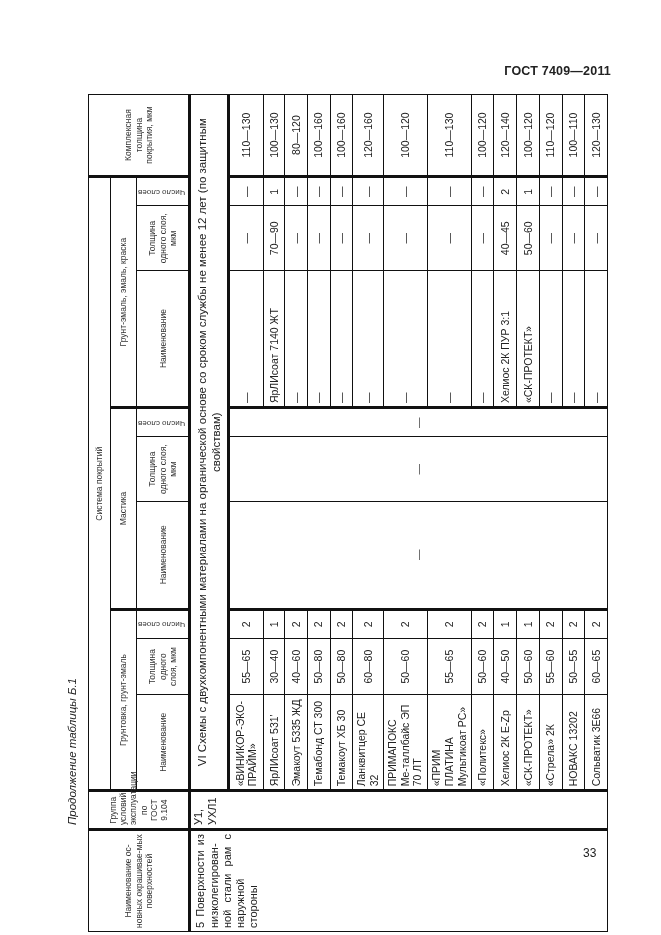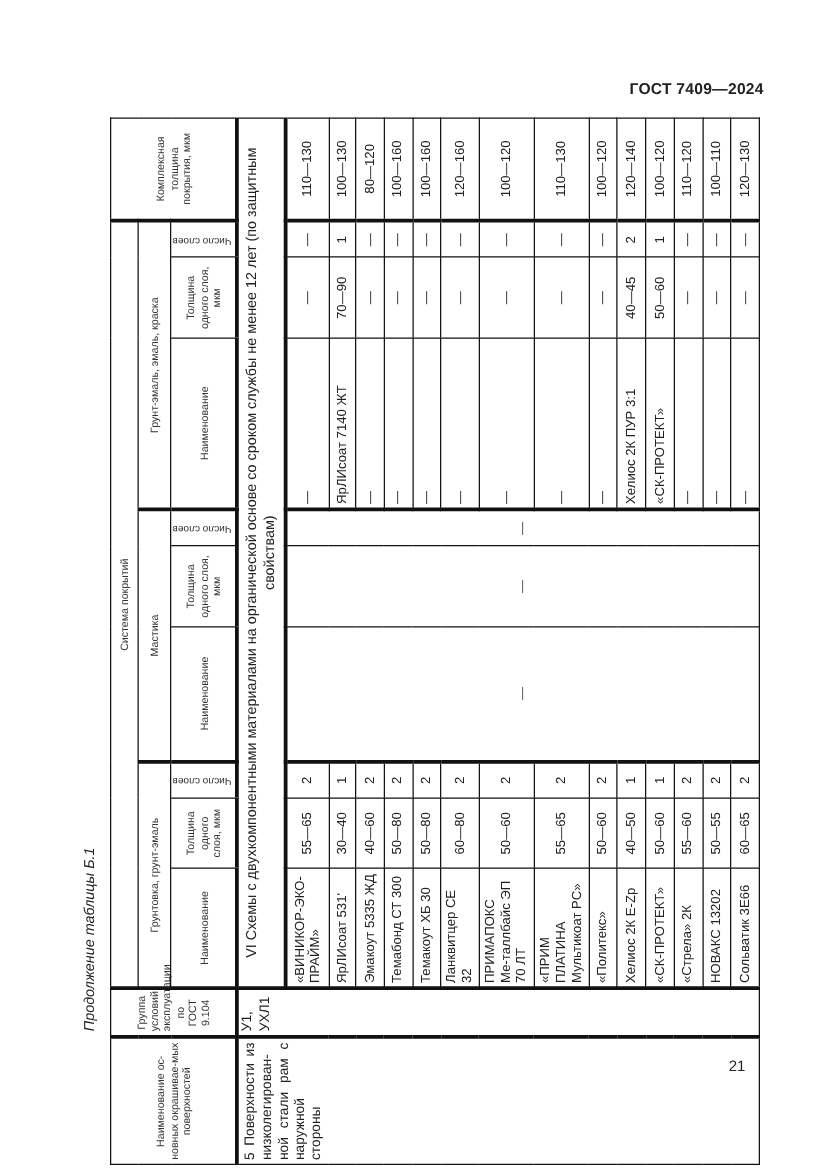--- a/index.html
+++ b/index.html
@@ -20,23 +20,23 @@
   .thick-l { border-left:3px solid #111; }
   .left { text-align:left; }
   .vt { writing-mode:vertical-rl; transform:rotate(180deg); font-size:8px; }
   .section { font-size:11.5px; padding:2px 4px; line-height:1.25; }
   .dash { color:#444; }
   .surf { text-align:justify; font-size:11px; vertical-align:top; padding-top:3px; }
 </style>
 </head>
 <body>
 
-<div class="gost-header">ГОСТ 7409—2024</div>
+<div class="gost-header">ГОСТ 7409—2011</div>
 <div class="continuation">Продолжение таблицы Б.1</div>
-<div class="page-number">21</div>
+<div class="page-number">33</div>
 
 <div class="rot">
 <table>
   <colgroup>
     <col style="width:87px">
         <col style="width:33px">
     <col style="width:82px">
         <col style="width:48px">
         <col style="width:25px">
     <col style="width:92px">

